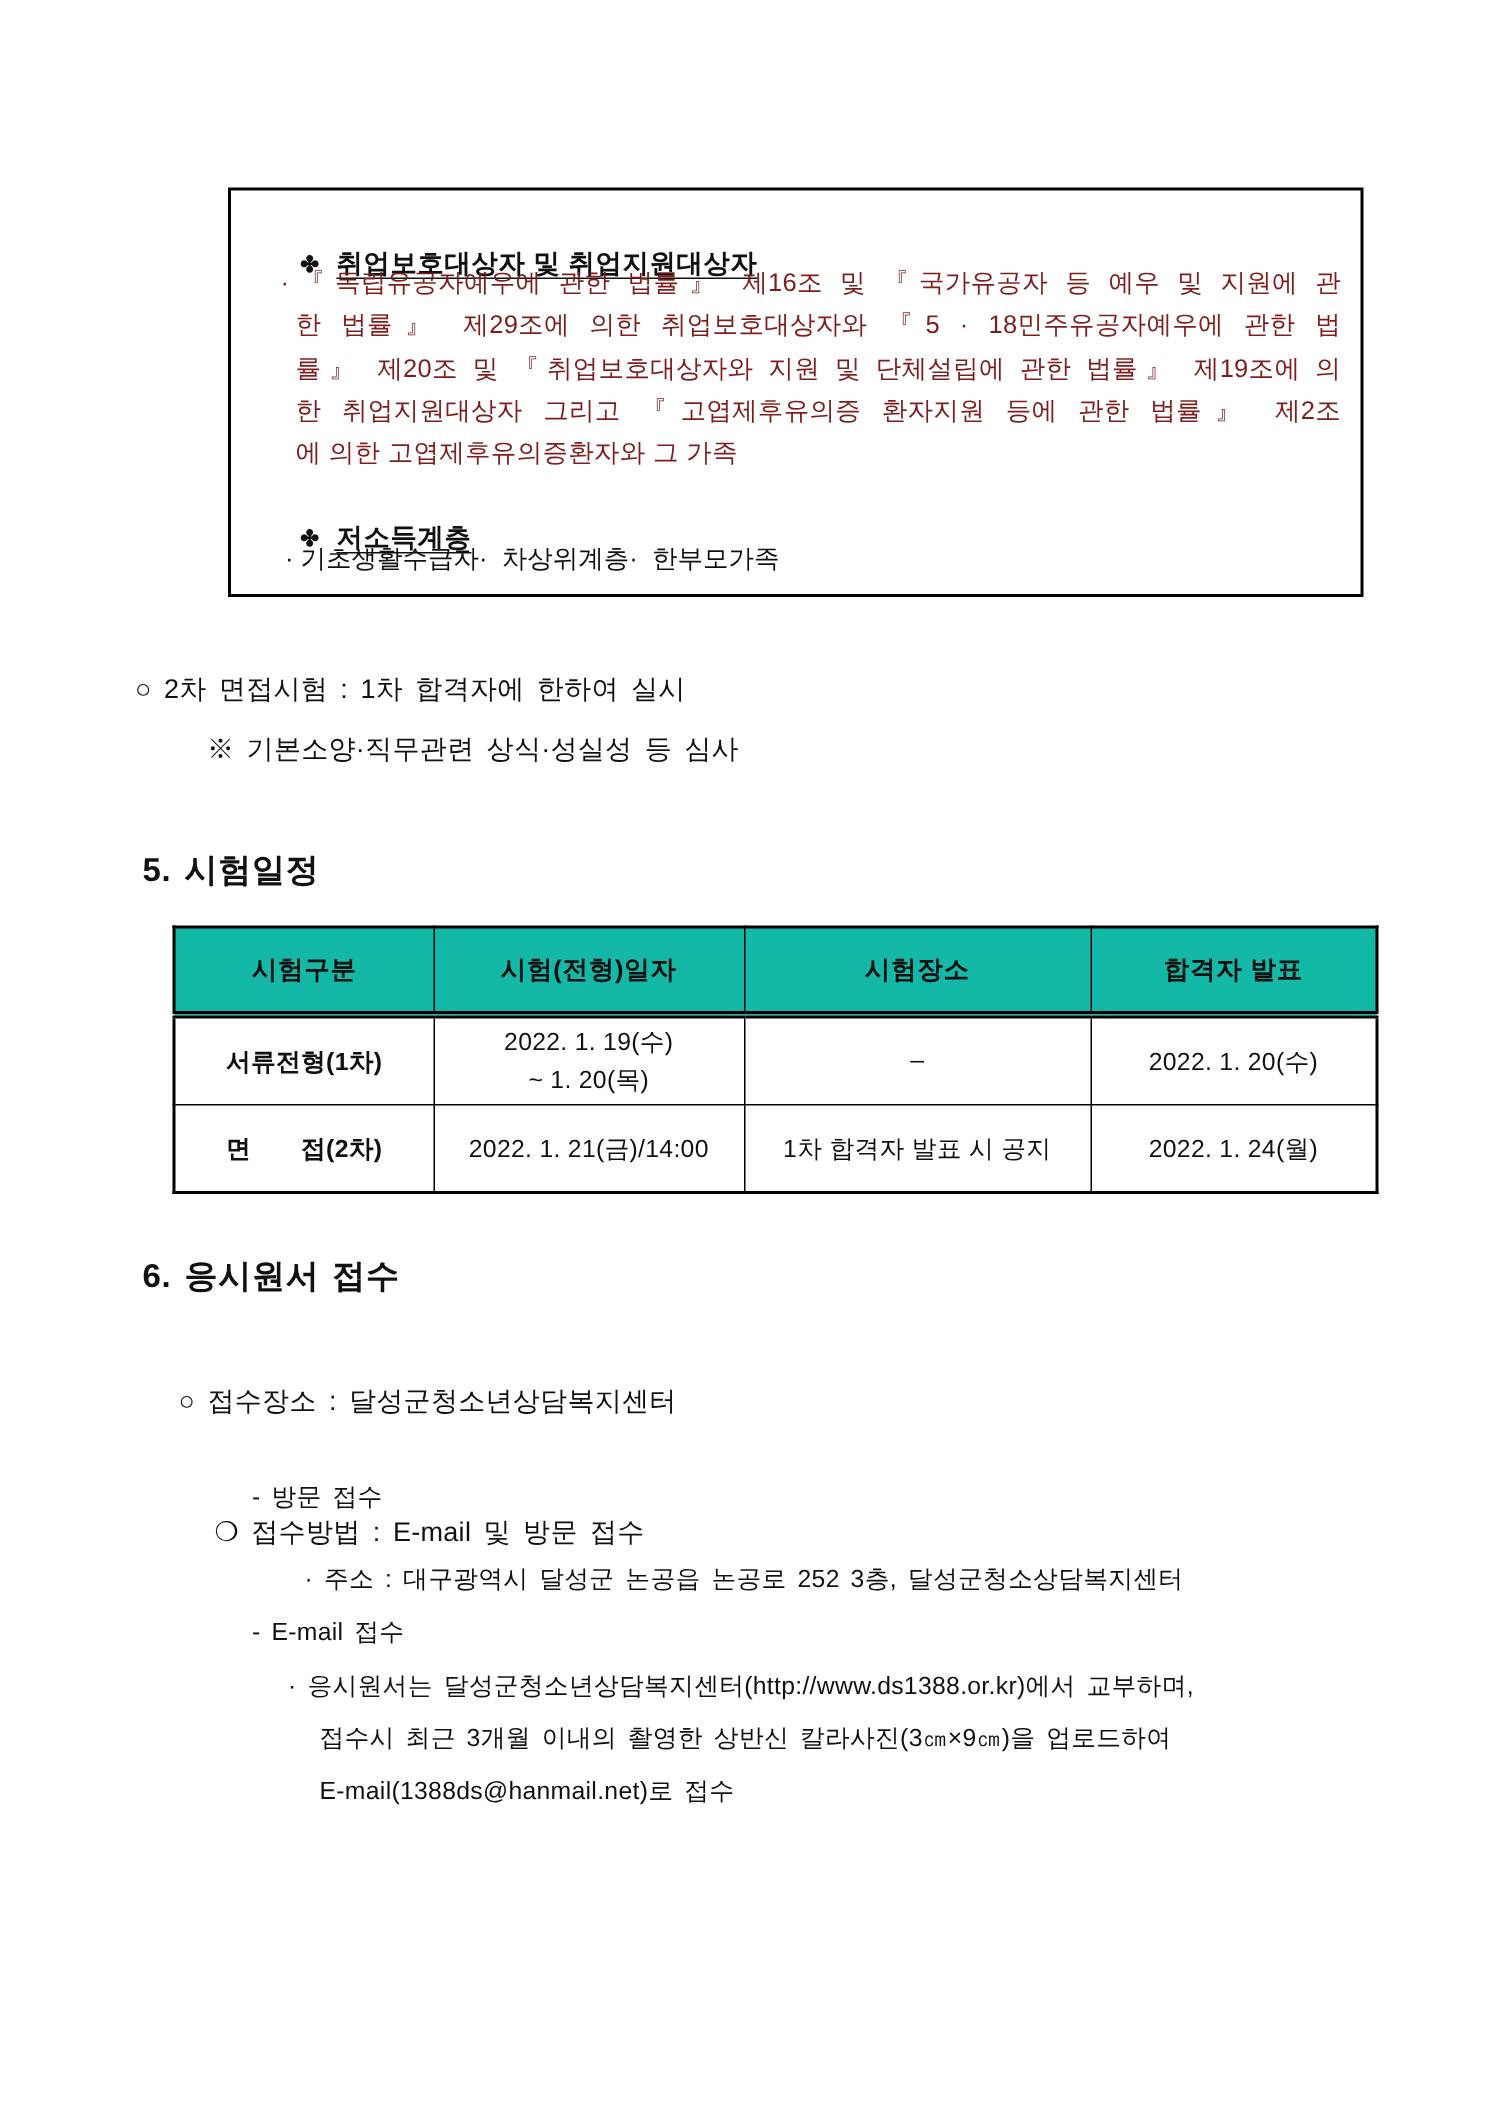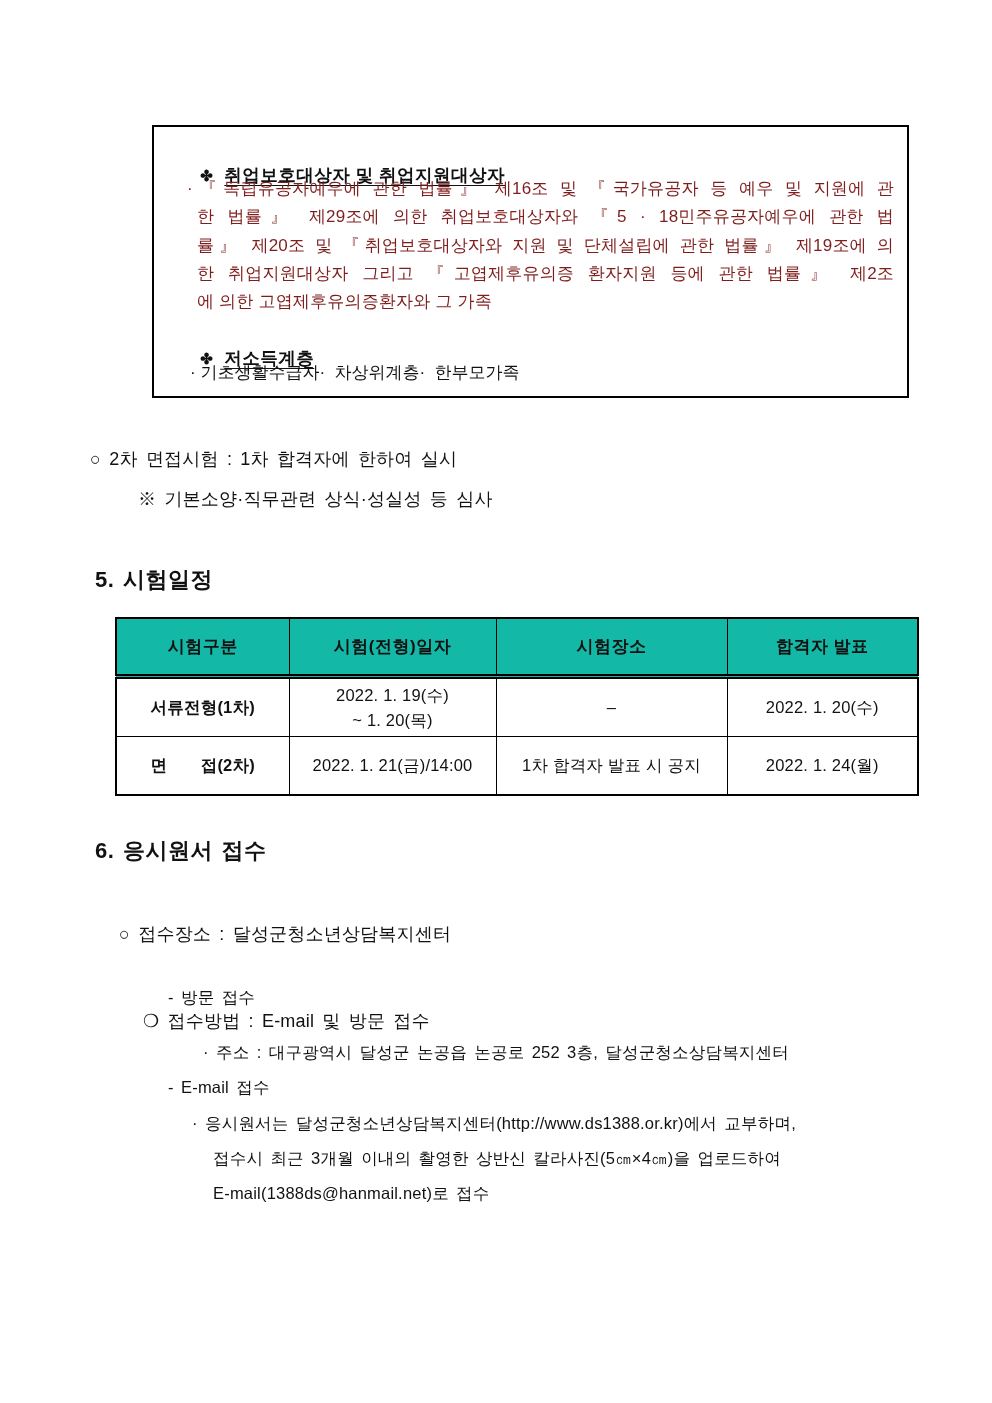--- a/index.html
+++ b/index.html
@@ -150,16 +150,16 @@
   </table>
 
   <div class="abs h2" style="left:95px; top:836px;">6. 응시원서 접수</div>
 
   <div class="abs line18" style="left:119px; top:922px;">○ 접수장소 : 달성군청소년상담복지센터</div>
   <div class="abs line18" style="left:143px; top:961px;margin-top:48px;">❍ 접수방법 : E-mail 및 방문 접수</div>
   <div class="abs sub" style="left:168px; top:987px;">- 방문 접수</div>
   <div class="abs sub" style="left:203px; top:1042px;">· 주소 : 대구광역시 달성군 논공읍 논공로 252 3층, 달성군청소상담복지센터</div>
   <div class="abs sub" style="left:168px; top:1077px;">- E-mail 접수</div>
   <div class="abs sub" style="left:192px; top:1113px;">· 응시원서는 달성군청소년상담복지센터(http://www.ds1388.or.kr)에서 교부하며,</div>
-  <div class="abs sub" style="left:213px; top:1148px;">접수시 최근 3개월 이내의 촬영한 상반신 칼라사진(5㎝×4㎝)을 업로드하여</div>
+  <div class="abs sub" style="left:213px; top:1148px;">접수시 최근 3개월 이내의 촬영한 상반신 칼라사진(3㎝×9㎝)을 업로드하여</div>
   <div class="abs sub" style="left:213px; top:1183px;text-align:center;">E-mail(1388ds@hanmail.net)로 접수</div>
 
 </div>
 
 </body></html>

